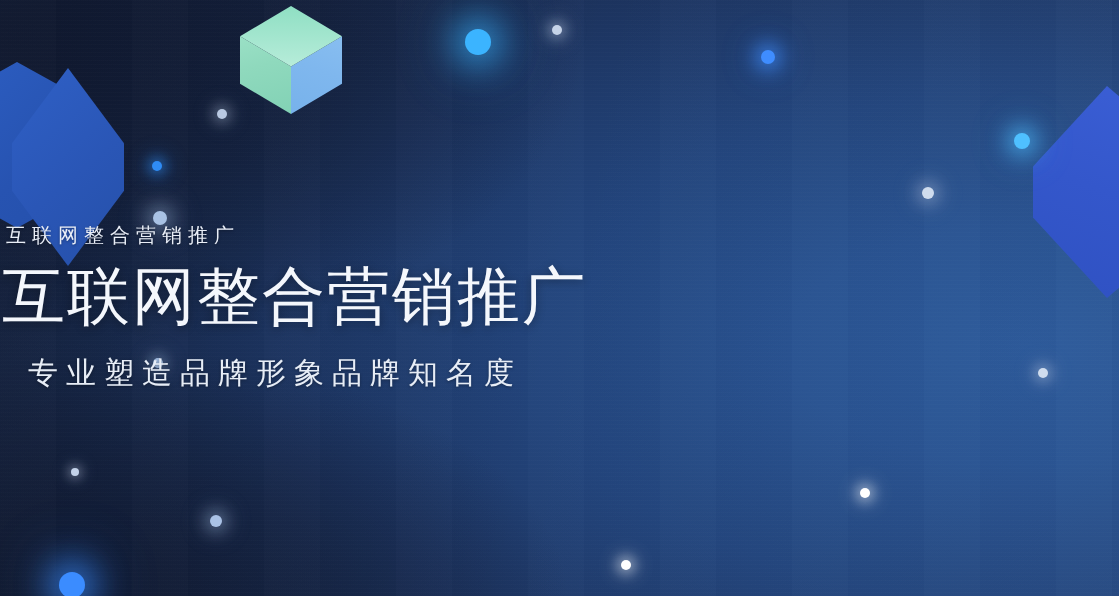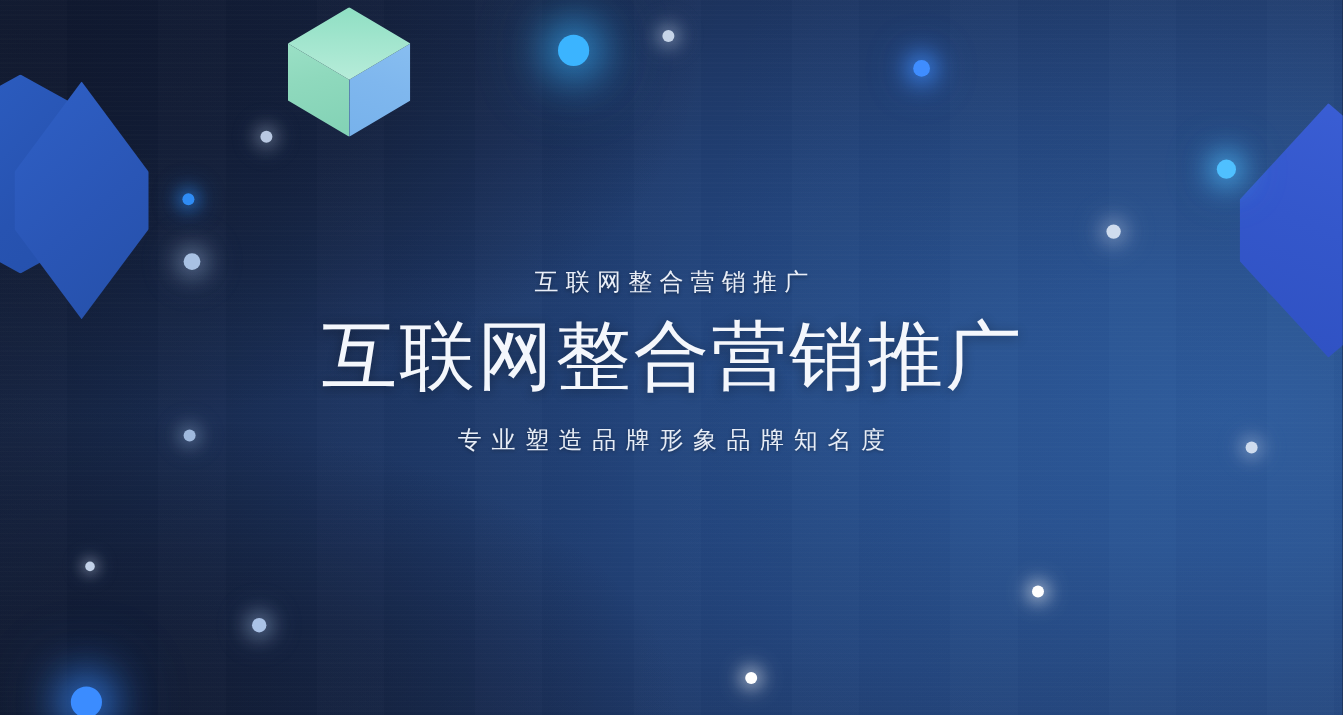--- a/index.html
+++ b/index.html
@@ -122,21 +122,20 @@
     transform: translate(-50%, -50%);
     pointer-events: none;
   }
 
   
   .copy {
     position: absolute;
     left: 0;
     right: 0;
     top: 222px;
-    text-align: center;
     z-index: 8;
   }
   .eyebrow {
     color: #e9eef7;
     font-size: 20px;
     letter-spacing: 6px;
     text-indent: 6px;
     font-weight: 400;
     line-height: 1.3;
     text-shadow: 0 1px 3px rgba(0,0,0,.35);
@@ -147,26 +146,27 @@
     font-size: 63px;
     letter-spacing: 2px;
     text-indent: 2px;
     font-weight: 400;
     line-height: 1.12;
     text-shadow: 0 2px 10px rgba(0,0,0,.33);
   }
   .subline {
     margin-top: 20px;
     color: #e7edf6;
-    font-size: 20px;
+    font-size: 30px;
     letter-spacing: 8px;
     text-indent: 8px;
     font-weight: 400;
     line-height: 1.3;
     text-shadow: 0 1px 3px rgba(0,0,0,.35);
+    padding-left: 20px;
   }
 </style>
 </head>
 <body>
 
 <div class="stage">
 
   <div class="bg-base"></div>
   <div class="bg-dark-corner"></div>
   <div class="bg-vert-sheen"></div>

